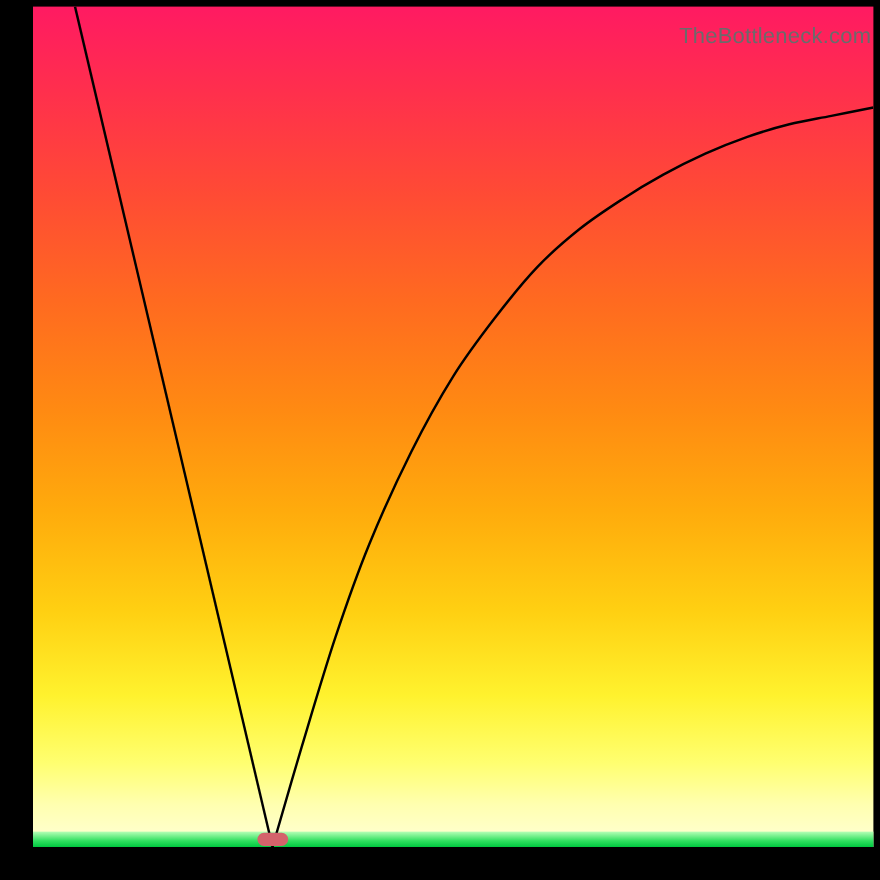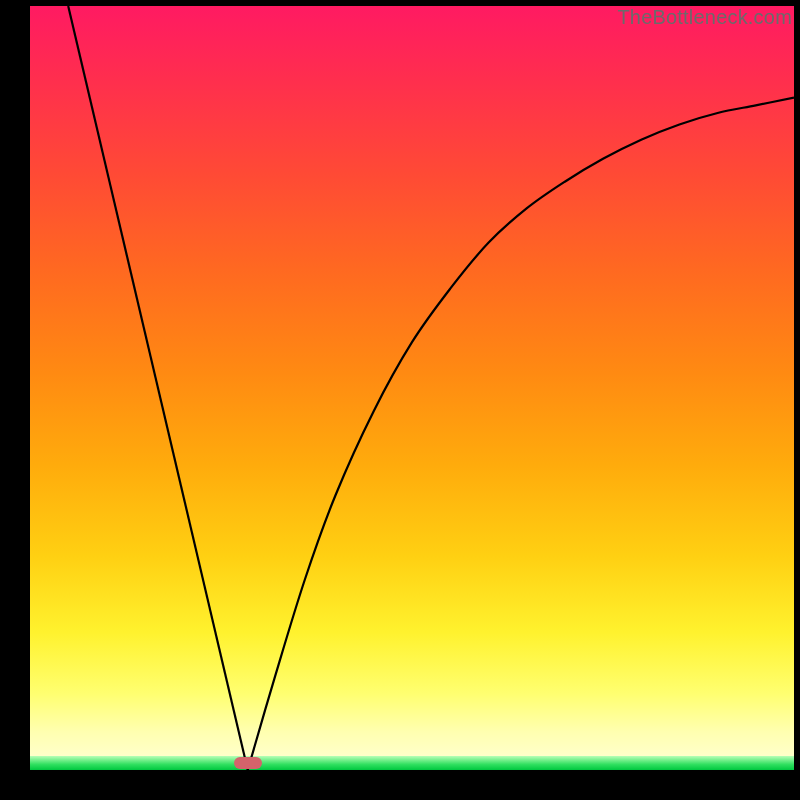--- a/index.html
+++ b/index.html
@@ -62,21 +62,21 @@
   .marker {
     position: absolute;
     width: 28px;
     height: 12px;
     border-radius: 6px;
     background: #d4636b;
     transform: translate(-50%, 0);
   }
   .watermark {
     position: absolute;
-    top: 6px;
+    top: 22px;
     right: 8px;
     color: #6b6b6b;
     font-size: 20px;
     font-weight: 400;
     letter-spacing: 0.2px;
     font-family: Arial, Helvetica, sans-serif;
   }
 </style>
 </head>
 <body>

